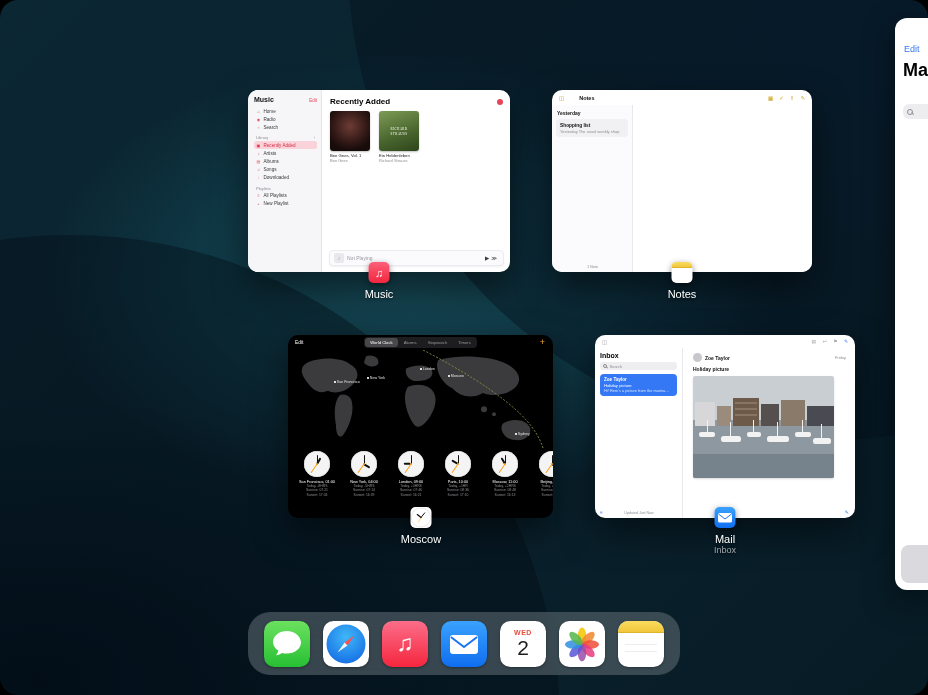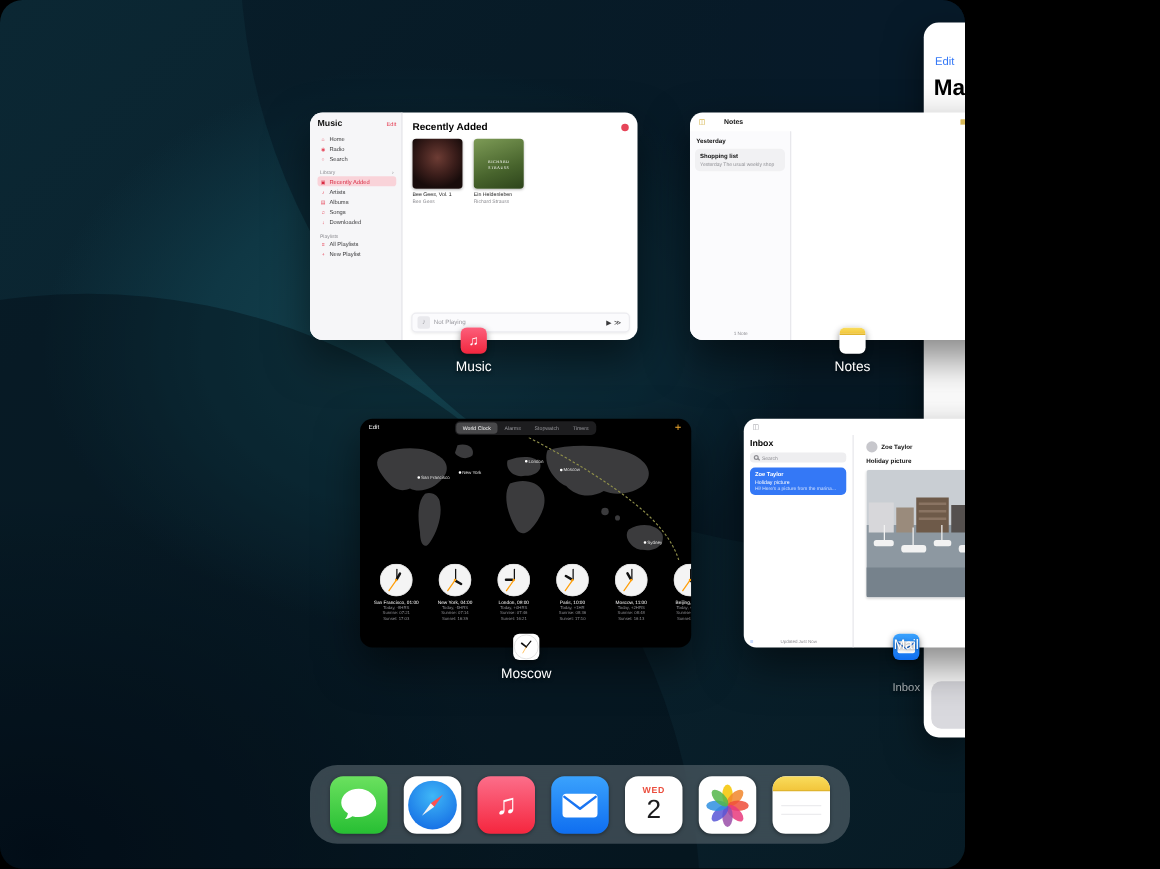--- a/index.html
+++ b/index.html
@@ -1,20 +1,20 @@
 <!DOCTYPE html>
 <html><head>
 <meta charset="utf-8">
 <style>
   * { margin:0; padding:0; box-sizing:border-box; }
   html,body { background:#000; }
   body { font-family:"Liberation Sans", sans-serif; width:928px; height:695px; overflow:hidden; }
 
   .screen{
-    position:relative; width:772px; height:695px; overflow:hidden; border-radius:18px;
+    position:relative; width:928px; height:695px; overflow:hidden; border-radius:18px;
     background:
       radial-gradient(55% 45% at 44% 40%, #154450 0%, #0f3744 42%, rgba(15,53,66,0) 72%),
       radial-gradient(62% 55% at 96% 6%, #0a2133 0%, rgba(10,33,51,0) 62%),
       radial-gradient(75% 62% at 4% 98%, #03101b 0%, rgba(3,16,27,0) 66%),
       linear-gradient(135deg, #0b2733 0%, #0a222e 52%, #071b25 100%);
   }
   .shade-bl{position:absolute;left:-420px;bottom:-520px;width:980px;height:980px;border-radius:50%;
     background:rgba(2,10,18,.38);pointer-events:none;}
   .shade-tr{position:absolute;right:-380px;top:-520px;width:960px;height:960px;border-radius:50%;
     background:rgba(4,16,28,.42);pointer-events:none;}
@@ -494,21 +494,21 @@
       </div>
       <div class="ml-compose">✎</div>
     </div>
   </section>
   <div class="app-badge badge-mail" style="left:725px;top:507px">
     <svg viewBox="0 0 21 21">
       <rect x="3.5" y="6" width="14" height="9.5" rx="1.6" fill="#fff"></rect>
       <path d="M4.2 7.2 L10.5 12 L16.8 7.2" stroke="#1a75f2" stroke-width="1" fill="none" stroke-linecap="round" stroke-linejoin="round"></path>
     </svg>
   </div>
-  <div class="card-label" style="left:725px;top:510px">Mail</div>
+  <div class="card-label" style="left:725px;top:533px">Mail</div>
   <div class="card-sublabel" style="left:725px;top:545px">Inbox</div>
 
   <div class="dock">
     <div class="dock-icon icon-messages">
       <svg viewBox="0 0 46 46">
         <path d="M23 10c-7.7 0-14 4.9-14 11 0 3.5 2.1 6.6 5.3 8.6-.2 1.5-.9 3.2-2.4 4.6 2.5-.3 4.6-1.3 6-2.3 1.6.4 3.3.7 5.1.7 7.7 0 14-4.9 14-11S30.7 10 23 10z" fill="#fff"></path>
       </svg>
     </div>
     <div class="dock-icon icon-safari">
       <svg viewBox="0 0 46 46">

